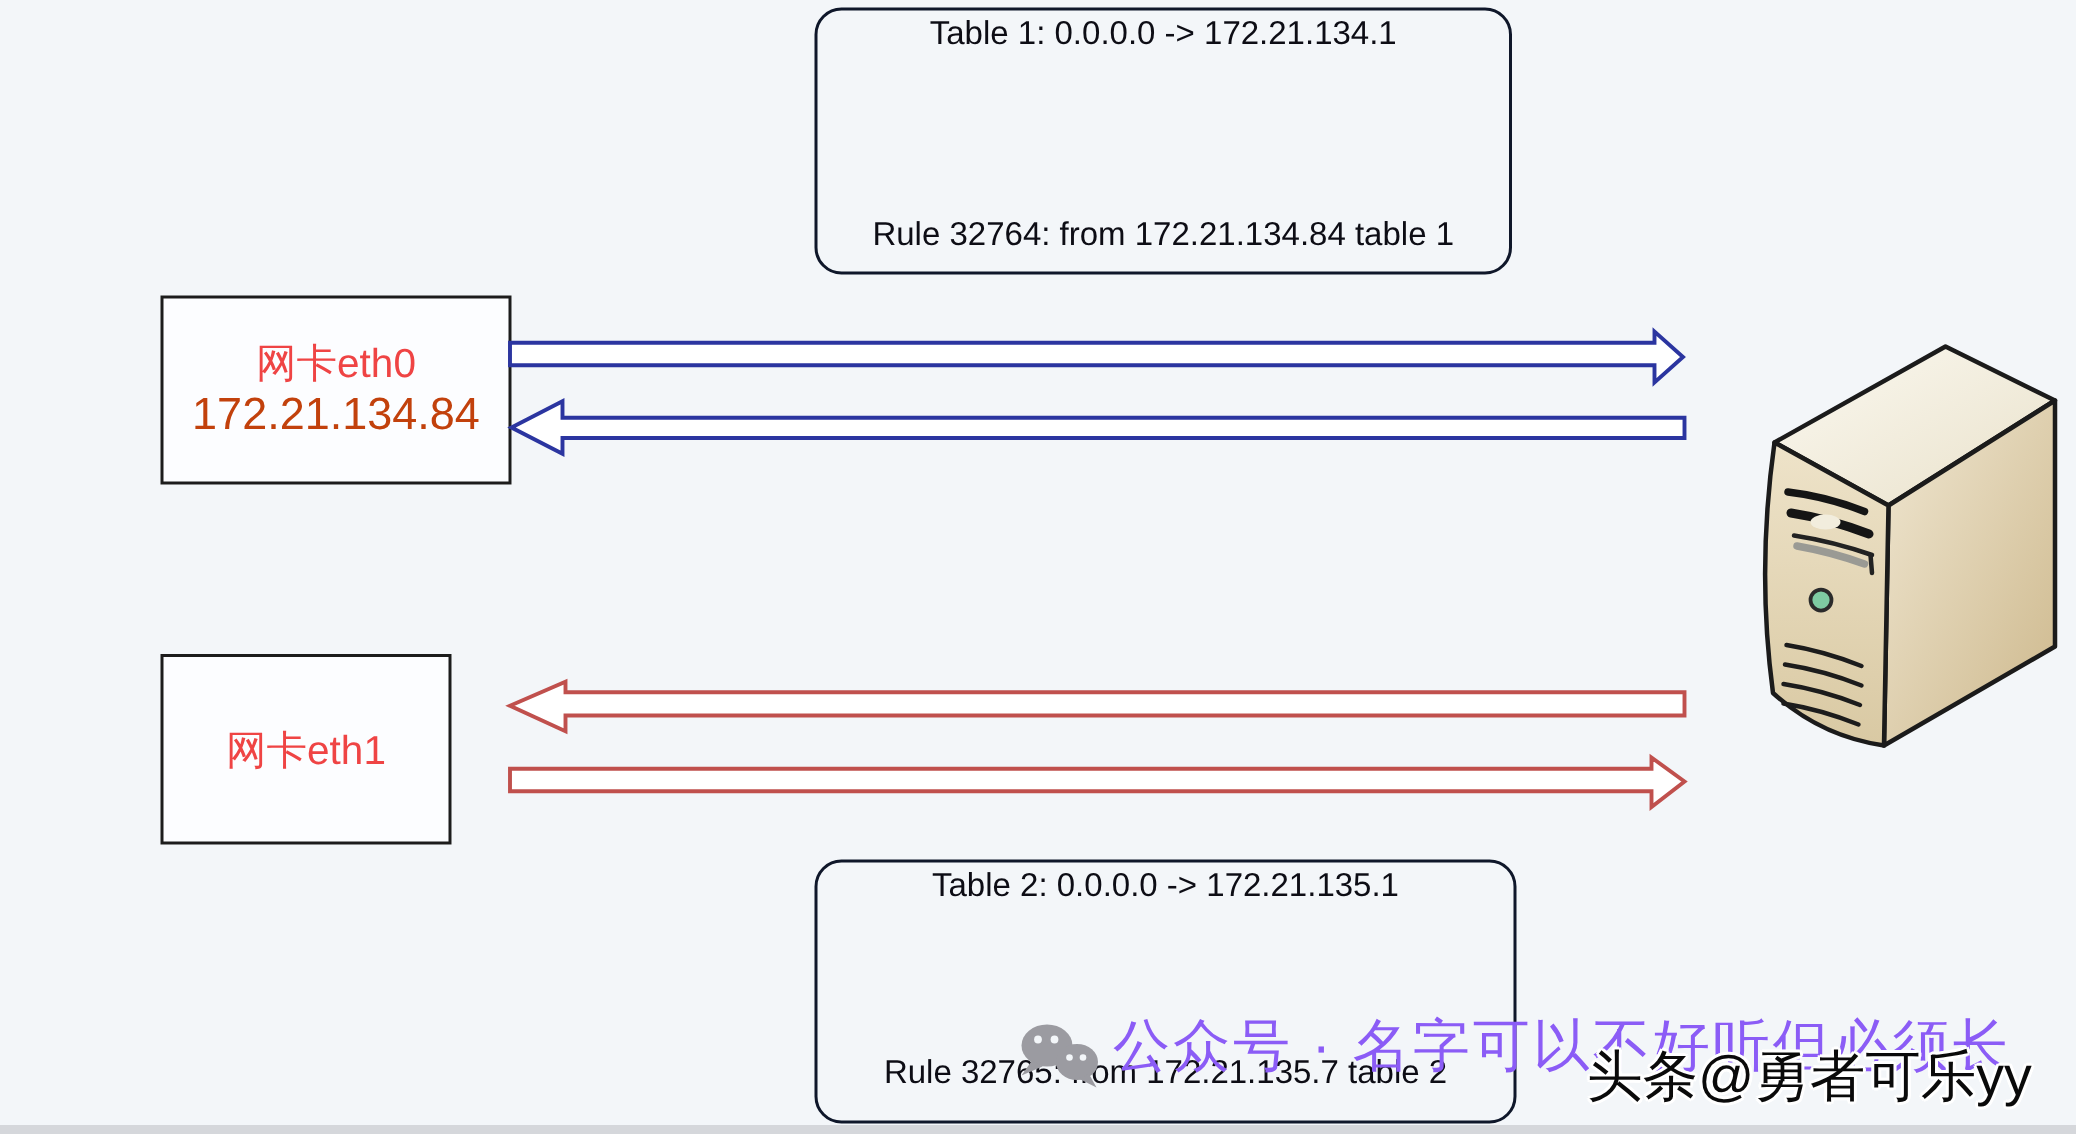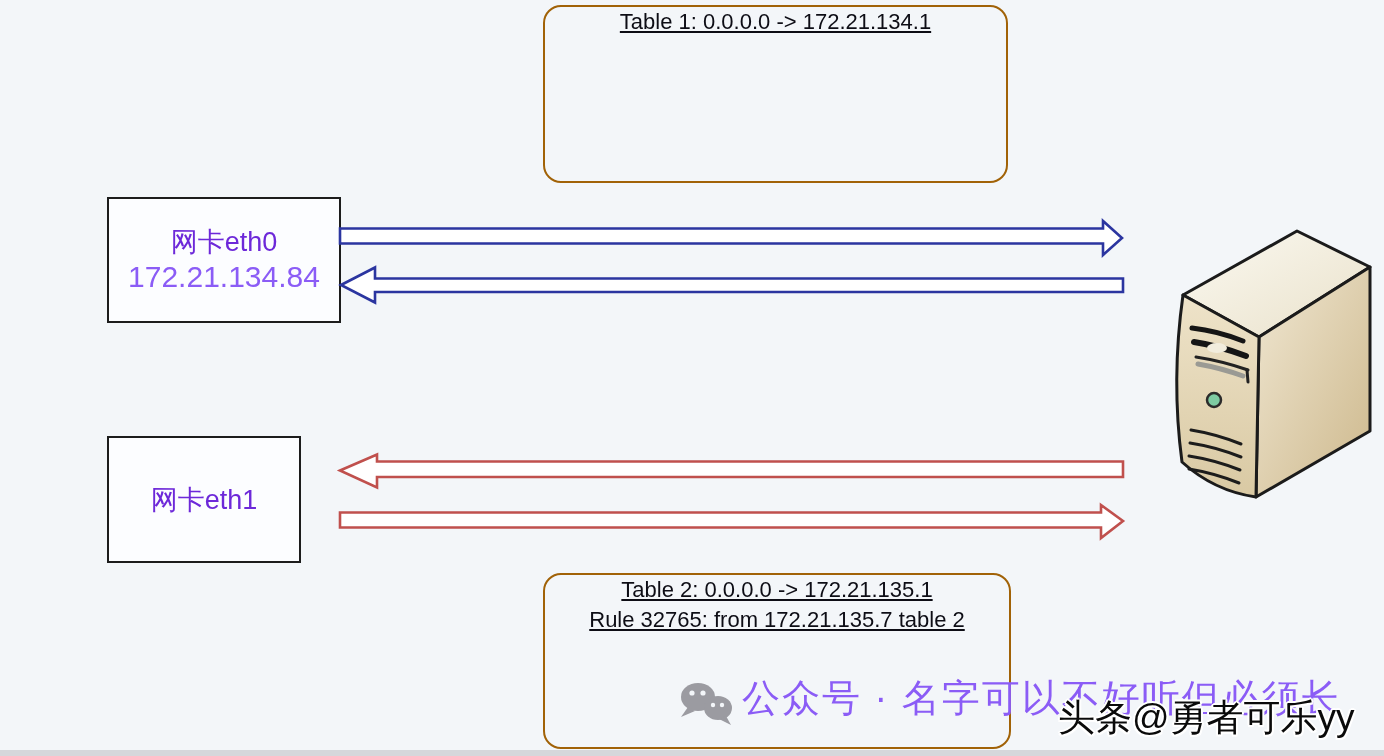--- a/index.html
+++ b/index.html
@@ -20,27 +20,27 @@
   }
   
   .nic-box{
     position:absolute;box-sizing:border-box;
     background:#fcfdff;border:2px solid #1c1c1c;
     display:flex;flex-direction:column;align-items:center;justify-content:center;
     z-index:2;
   }
   .nic-eth0{left:107px;top:197px;width:234px;height:126px;}
   .nic-eth1{left:107px;top:436px;width:194px;height:127px;}
-  .nic-label{font-size:27px;color:#6d28d9;line-height:34px;}
-  .nic-ip{font-size:30px;color:#8b5cf6;line-height:36px;}
+  .nic-label{font-size:27px;color:#ef4444;line-height:34px;}
+  .nic-ip{font-size:30px;color:#c2410c;line-height:36px;}
   
   .note-box{
-    position:absolute;box-sizing:border-box;border:2px solid #a16207;border-radius:18px;
-    display:flex;flex-direction:column;align-items:center;justify-content:flex-start;
-    text-align:center;color:#0d0d15;font-size:22px;line-height:30px;z-index:2;text-decoration:underline;
+    position:absolute;box-sizing:border-box;border:2px solid #0f172a;border-radius:18px;
+    display:flex;flex-direction:column;align-items:center;justify-content:space-between;
+    text-align:center;color:#0d0d15;font-size:22px;line-height:30px;z-index:2;
   }
   .note-1{left:543px;top:5px;width:465px;height:178px;padding-bottom:10px;}
   .note-2{left:543px;top:573px;width:468px;height:176px;padding-bottom:17px;}
   
   .overlay{position:absolute;left:0;top:0;z-index:4;pointer-events:none;}
   .arrow-blue{fill:#ffffff;stroke:#2b35a0;stroke-width:2.6;stroke-linejoin:miter;}
   .arrow-red{fill:#ffffff;stroke:#c0504d;stroke-width:2.6;stroke-linejoin:miter;}
   
   .watermark-gray{
     position:absolute;left:742px;top:676px;z-index:5;white-space:nowrap;
@@ -66,20 +66,21 @@
     <div class="nic-label">网卡eth0</div>
     <div class="nic-ip">172.21.134.84</div>
   </div>
 
   <div class="nic-box nic-eth1">
     <div class="nic-label">网卡eth1</div>
   </div>
 
   <div class="note-box note-1">
     <div>Table 1: 0.0.0.0 -&gt; 172.21.134.1</div>
+    <div>Rule 32764: from 172.21.134.84 table 1</div>
   </div>
 
   <div class="note-box note-2">
     <div>Table 2: 0.0.0.0 -&gt; 172.21.135.1</div>
     <div>Rule 32765: from 172.21.135.7 table 2</div>
   </div>
 
   <svg class="overlay" width="1384" height="756" viewBox="0 0 1384 756">
 
     <polygon class="arrow-blue" points="340,228.5 1103,228.5 1103,221 1122,238 1103,255 1103,243.5 340,243.5" stroke="#2b35a0"></polygon>

